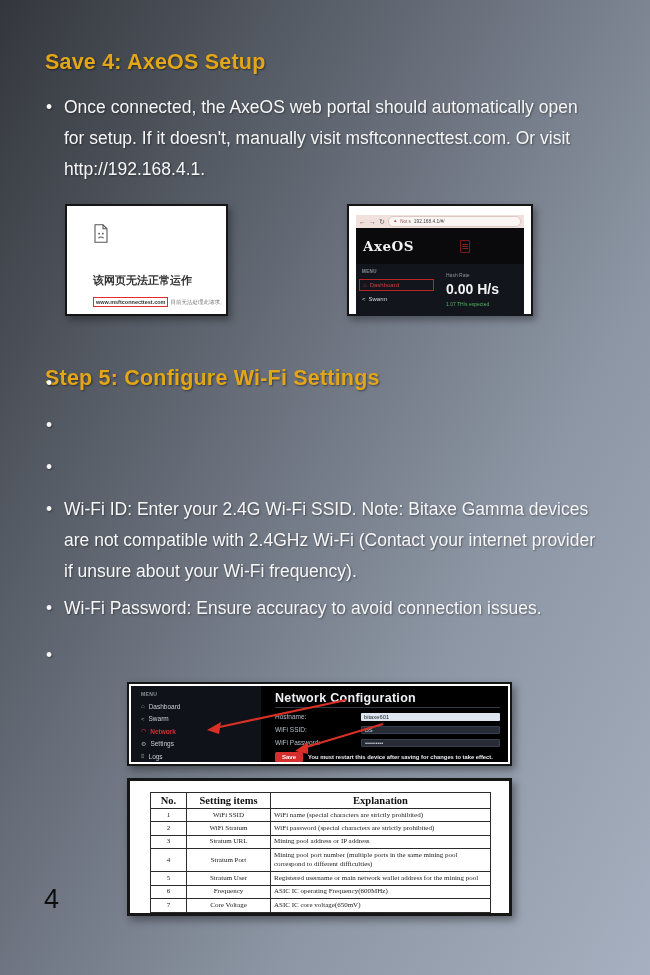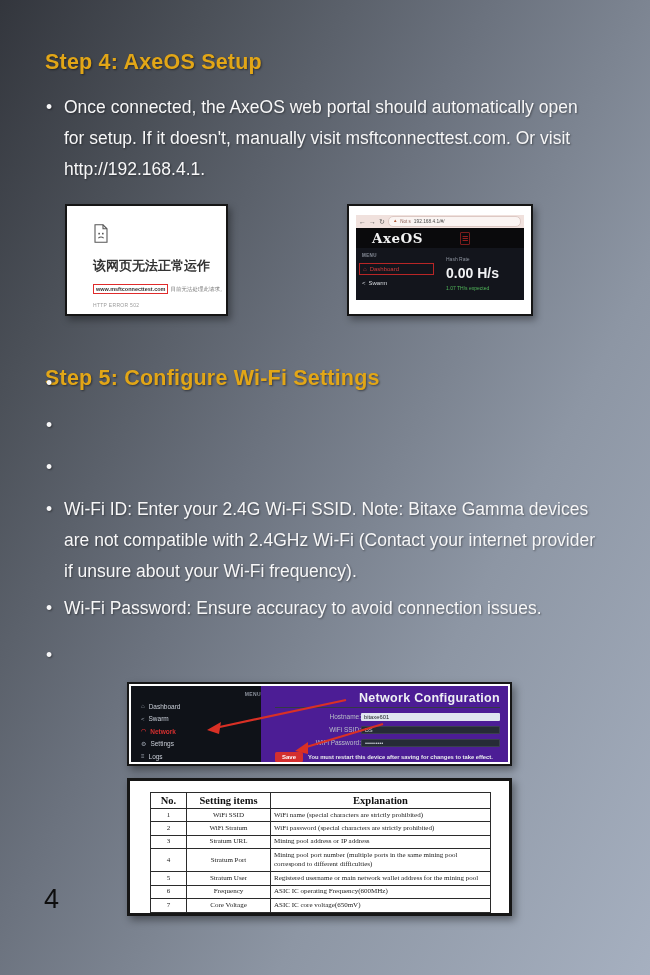--- a/index.html
+++ b/index.html
@@ -18,21 +18,21 @@
     text-shadow:1px 1px 2px rgba(0,0,0,.4);
   }
   .bullet .dot { flex:none; width:18px; }
 
   
   .error-card {
     position:absolute; left:65px; top:204px; width:163px; height:112px; box-sizing:border-box;
     background:#fff; border:2px solid #151515; box-shadow:3px 4px 7px rgba(0,0,0,.35);
     padding:18px 0 0 26px; overflow:hidden;
   }
-  .err-title { margin-top:14px; font-size:13px; font-weight:bold; color:#333; }
+  .err-title { margin-top:30px; font-size:11px; font-weight:bold; color:#333; }
   .err-line { margin-top:9px; display:flex; align-items:center; white-space:nowrap; }
   .err-url { border:1.5px solid #e02b2b; padding:1px 2px; font-size:5.5px; font-weight:bold; color:#333; }
   .err-msg { font-size:5.5px; color:#777; margin-left:2px; }
   .err-code { margin-top:8px; font-size:5px; color:#9a9a9a; letter-spacing:.3px; }
 
   
   .axeos-card {
     position:absolute; left:347px; top:204px; width:186px; height:112px; box-sizing:border-box;
     background:#fff; border:2px solid #151515; box-shadow:3px 4px 7px rgba(0,0,0,.35);
     padding:9px 7px 7px;
@@ -42,21 +42,21 @@
   }
   .nav-glyph { font-size:7px; color:#5a5a5a; line-height:1; }
   .url-pill {
     flex:1; height:9px; background:#faf4f2; border-radius:5px; border:.5px solid #ddc9c4;
     display:flex; align-items:center; padding:0 4px; gap:3px; overflow:hidden;
   }
   .warn-glyph { font-size:4.5px; color:#b05c3c; line-height:1; }
   .notsec { font-size:4.5px; color:#8a5a50; }
   .url-text { font-size:4.8px; color:#4a4a4a; white-space:nowrap; }
   .axeos-header {
-    height:20px; background:#0a0a0c; display:flex; align-items:center; padding:0 16px;
+    height:36px; background:#0a0a0c; display:flex; align-items:center; padding:0 7px;
     position:relative;
   }
   .axeos-logo {
     font-family:"DejaVu Serif", serif; font-weight:bold; color:#f2f2f2; font-size:13.5px;
     letter-spacing:.5px;
   }
   .hamburger {
     position:absolute; left:104px; color:#c22525; font-size:11px; line-height:1;
     border:.5px solid #7a1c1c; padding:0 1px; border-radius:1px;
   }
@@ -72,21 +72,21 @@
   .axeos-stats { padding:8px 0 0 12px; }
   .stat-label { font-size:5px; color:#8b919c; }
   .stat-value { font-size:14px; font-weight:bold; color:#f2f3f5; margin-top:3px; }
   .stat-expected { font-size:5px; color:#51b75a; margin-top:4px; }
 
   
   .net-card {
     position:absolute; left:127px; top:682px; width:385px; height:84px; box-sizing:border-box;
     background:#fff; border:2px solid #161616; box-shadow:3px 4px 8px rgba(0,0,0,.4); padding:2px;
   }
-  .net-inner { position:relative; display:flex; height:100%; background:#4c1d95; overflow:hidden;text-align:right; }
+  .net-inner { position:relative; display:flex; height:100%; background:#000000; overflow:hidden; }
   .net-side { width:130px; flex:none; background:#0f1218; padding:5px 0 0 10px; box-sizing:border-box; }
   .net-side .menu-label { font-size:5px; }
   .net-item { display:flex; align-items:center; gap:4px; margin-top:5.5px; color:#c8cdd6; }
   .net-item .mi { font-size:6px; line-height:1; color:#9aa1ac; }
   .net-item .mt { font-size:6.5px; }
   .net-item.active { color:#d32f2f; }
   .net-item.active .mi, .net-item.active .mt { color:#d32f2f; font-weight:bold; }
   .net-main { flex:1; padding:5px 8px 0 14px; position:relative; }
   .net-title { font-size:12.5px; font-weight:bold; color:#eef0f4; letter-spacing:.3px;
     border-bottom:.5px solid #343a46; padding-bottom:2px; }
@@ -127,21 +127,21 @@
     font-family:"Liberation Sans", sans-serif;
   }
 
   .doc-icon svg { display:block; }
 </style>
 </head>
 <body>
 
 <div class="page">
 
-  <div class="step-heading" style="top:50px;">Step 4: AxeOS Setup</div>
+  <div class="step-heading" style="top:50px;">Save 4: AxeOS Setup</div>
 
   <div class="bullet" style="top:92px;">
     <span class="dot">•</span>
     <span>Once connected, the AxeOS web portal should automatically open for setup. If it doesn't, manually visit msftconnecttest.com. Or visit http://192.168.4.1.</span>
   </div>
 
   <div class="error-card">
     <span class="doc-icon">
       <svg width="16" height="19" viewBox="0 0 24 28">
         <path d="M3 1 H15 L21 7 V27 H3 Z" fill="none" stroke="#555" stroke-width="1.6"></path>

